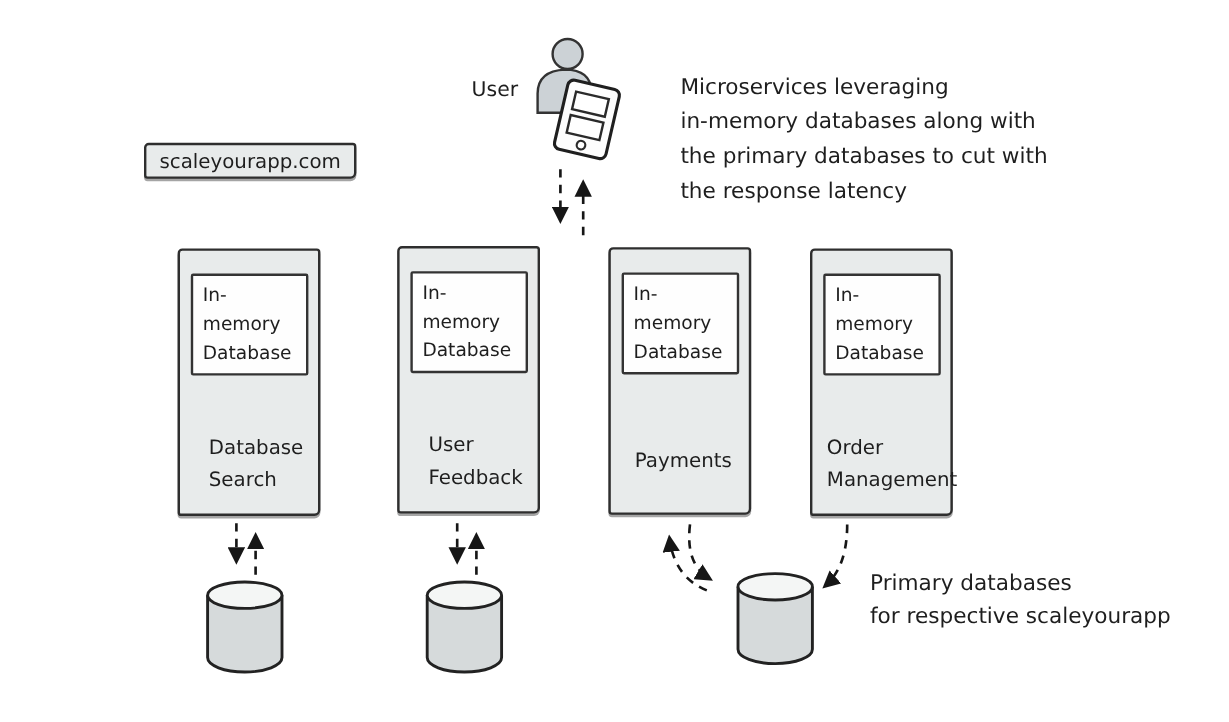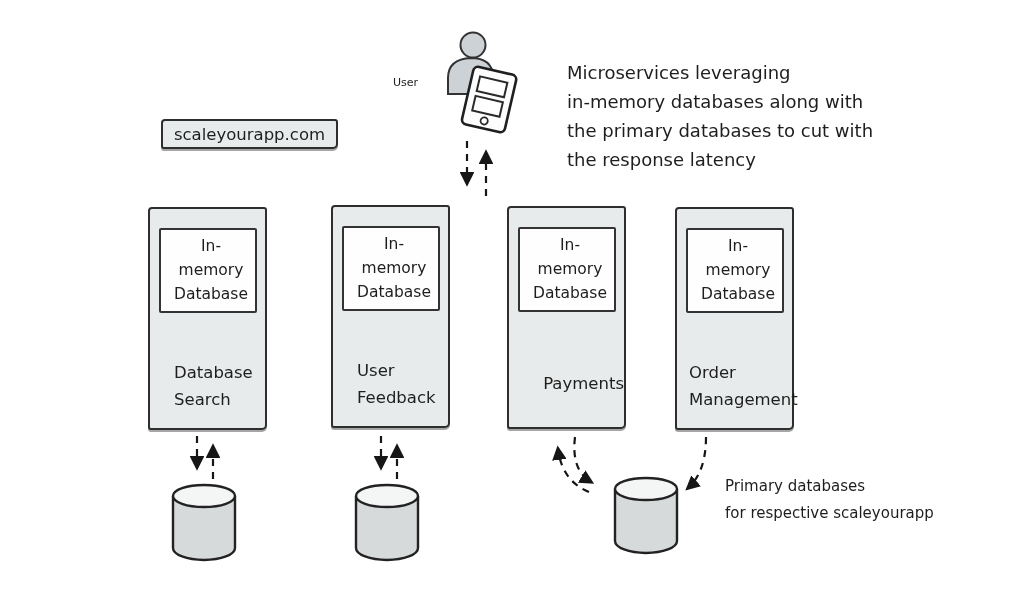--- a/index.html
+++ b/index.html
@@ -17,58 +17,56 @@
     position: absolute;
     background: #e8ebeb;
     border: 2px solid #2e2e2e;
     border-radius: 4px 3px 5px 3px;
     box-shadow: 0 2px 0 rgba(30,30,30,0.40);
   }
   .brand {
     left: 120px; top: 119px; width: 177px; height: 30px;
     display: flex; align-items: center; justify-content: center;
     font-size: 16.5px;
-    margin-left: 41px;
   }
   .svc { width: 119px; height: 223px; }
   .svc-1 { left: 148px; top: 207px; }
   .svc-2 { left: 331px; top: 205px; }
   .svc-3 { left: 507px; top: 206px; }
   .svc-4 { left: 675px; top: 207px; }
   .inmem {
     position: absolute;
     left: 9px; top: 19px; width: 98px; min-height: 58px;
     background: #fefefe;
     border: 2px solid #333333;
     border-radius: 2px;
     padding: 4px 2px 5px 8px;
     font-size: 15.5px;
     line-height: 24px;
-    text-align: center;
   }
   .svc-name {
     position: absolute;
     top: 150px; left: 24px; right: 5px;
     font-size: 16.5px;
     line-height: 27px;
   }
-  .svc-3 .svc-name { top: 162px; left: 0; right: 0; text-align: right; padding-left: 20px; }
+  .svc-3 .svc-name { top: 162px; left: 0; right: 0; text-align: left; padding-left: 20px; }
   .svc-4 .svc-name { left: 12px; }
   .user-label {
-    position: absolute; left: 393px; top: 76px;
-    font-size: 11px;
+    position: absolute; left: 393px; top: 65px;
+    font-size: 17px;
   }
   .annotation {
     position: absolute; left: 567px; top: 58px;
     font-size: 18px; line-height: 29px;
     white-space: nowrap;
   }
   .primary-note {
     position: absolute; left: 725px; top: 473px;
-    font-size: 15px; line-height: 27px;
+    font-size: 18px; line-height: 27px;
     white-space: nowrap;
   }
   .overlay {
     position: absolute; left: 0; top: 0;
     width: 1024px; height: 602px;
   }
 </style>
 </head>
 <body>
 

